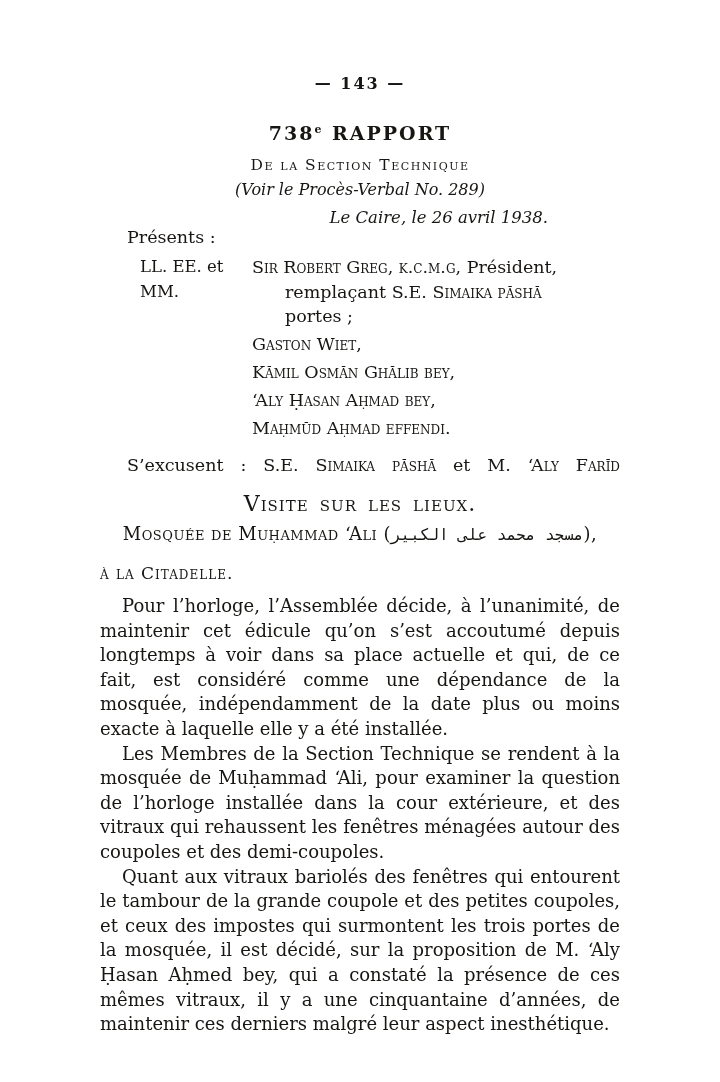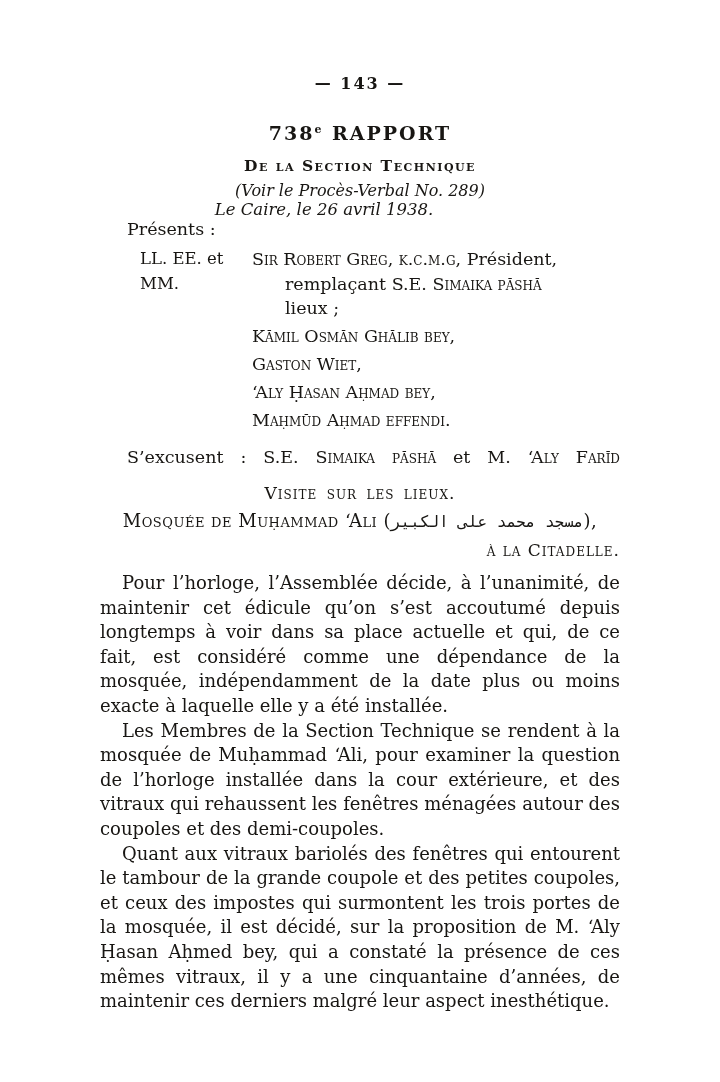--- a/index.html
+++ b/index.html
@@ -7,39 +7,39 @@
   body {
     width:720px; height:1082px; overflow:hidden;
     font-family:"DejaVu Serif","Liberation Serif",serif;
     color:#181613;
   }
   .page { width:720px; height:1082px; padding:74px 100px 0 100px; background:#ffffff; }
   .sc { font-variant:small-caps; }
   .page-number { text-align:center; font-size:16px; font-weight:bold; letter-spacing:2px; }
   .title { margin-top:29px; text-align:center; font-size:19px; font-weight:bold; letter-spacing:2px; }
   .title sup { font-size:11px; }
-  .subtitle { margin-top:12px; text-align:center; font-size:15.5px; font-weight:bold;
+  .subtitle { margin-top:12px; text-align:center; font-size:15.5px; font-weight:normal;
               font-variant:small-caps; letter-spacing:1.5px; }
   .reference { margin-top:6px; text-align:center; font-style:italic; font-size:16px; }
-  .dateline { text-align:center; padding-right:72px; font-style:italic; font-size:16.5px; }
+  .dateline { margin-top:9px; text-align:right; padding-right:72px; font-style:italic; font-size:16.5px; }
   .presents-label { padding-left:27px; font-size:17.5px; }
   .attendees { margin-top:8px; display:flex; padding-left:40px; font-size:17.5px; line-height:24.5px; }
   .attendees-prefix { width:112px; flex:none; font-size:16.5px; }
   .names { flex:1; }
   .names .cont { padding-left:33px; }
   .names .other { margin-top:3.5px; font-variant:small-caps; }
   .excuses { margin-top:12px; padding-left:27px; font-size:17.5px; line-height:24.5px; }
   .excuses-line1 { text-align:justify; text-align-last:justify; }
   .excuses-line2 { padding-left:68px; }
-  .section-heading { margin-top:14px; text-align:center; font-size:17px;
+  .section-heading { margin-top:14px; text-align:center; font-size:22px;
                      font-variant:small-caps; letter-spacing:1px; word-spacing:3px; }
   .subject-heading { margin-top:7px; text-align:center; font-size:18px; }
   .subject-heading .sc { letter-spacing:.5px; }
   .arabic { font-family:Liberation Mono, monospace; font-size:16px; direction:rtl; unicode-bidi:isolate; }
-  .subject-line2 { margin-top:8px; text-align:right; font-size:17px; font-variant:small-caps; letter-spacing:1px; }
+  .subject-line2 { margin-top:18px; text-align:left; font-size:17px; font-variant:small-caps; letter-spacing:1px; }
   .body-text { margin-top:11px; }
   .body-text p { font-size:18px; line-height:24.6px; text-align:justify; text-indent:22px; }
 </style>
 </head>
 <body>
 
 <div class="page">
 
   <div class="page-number">— 143 —</div>
 
@@ -51,23 +51,23 @@
 
   <div class="dateline">Le Caire, le 26 avril 1938.</div>
 
   <div class="presents-label">Présents :</div>
 
   <div class="attendees">
     <div class="attendees-prefix">LL. EE. et MM.</div>
     <div class="names">
       <div><span class="sc">Sir Robert Greg, k.c.m.g, </span><span>Président,</span></div>
       <div class="cont"><span>remplaçant S.E. </span><span class="sc">Simaika pāshā</span></div>
-      <div class="cont"><span>lieux ;</span></div>
+      <div class="cont"><span>portes ;</span></div>
+      <div class="other">Gaston Wiet,</div>
       <div class="other">Kāmil Osmān Ghālib bey,</div>
-      <div class="other">Gaston Wiet,</div>
       <div class="other">‘Aly Ḥasan Aḥmad bey,</div>
       <div class="other">Maḥmūd Aḥmad effendi.</div>
     </div>
   </div>
 
   <div class="excuses">
     <div class="excuses-line1"><span>S’excusent : </span><span class="sc">S.E. Simaika pāshā</span><span> et M. </span><span class="sc">‘Aly Farīd</span></div>
   </div>
 
   <div class="section-heading">Visite sur les lieux.</div>

